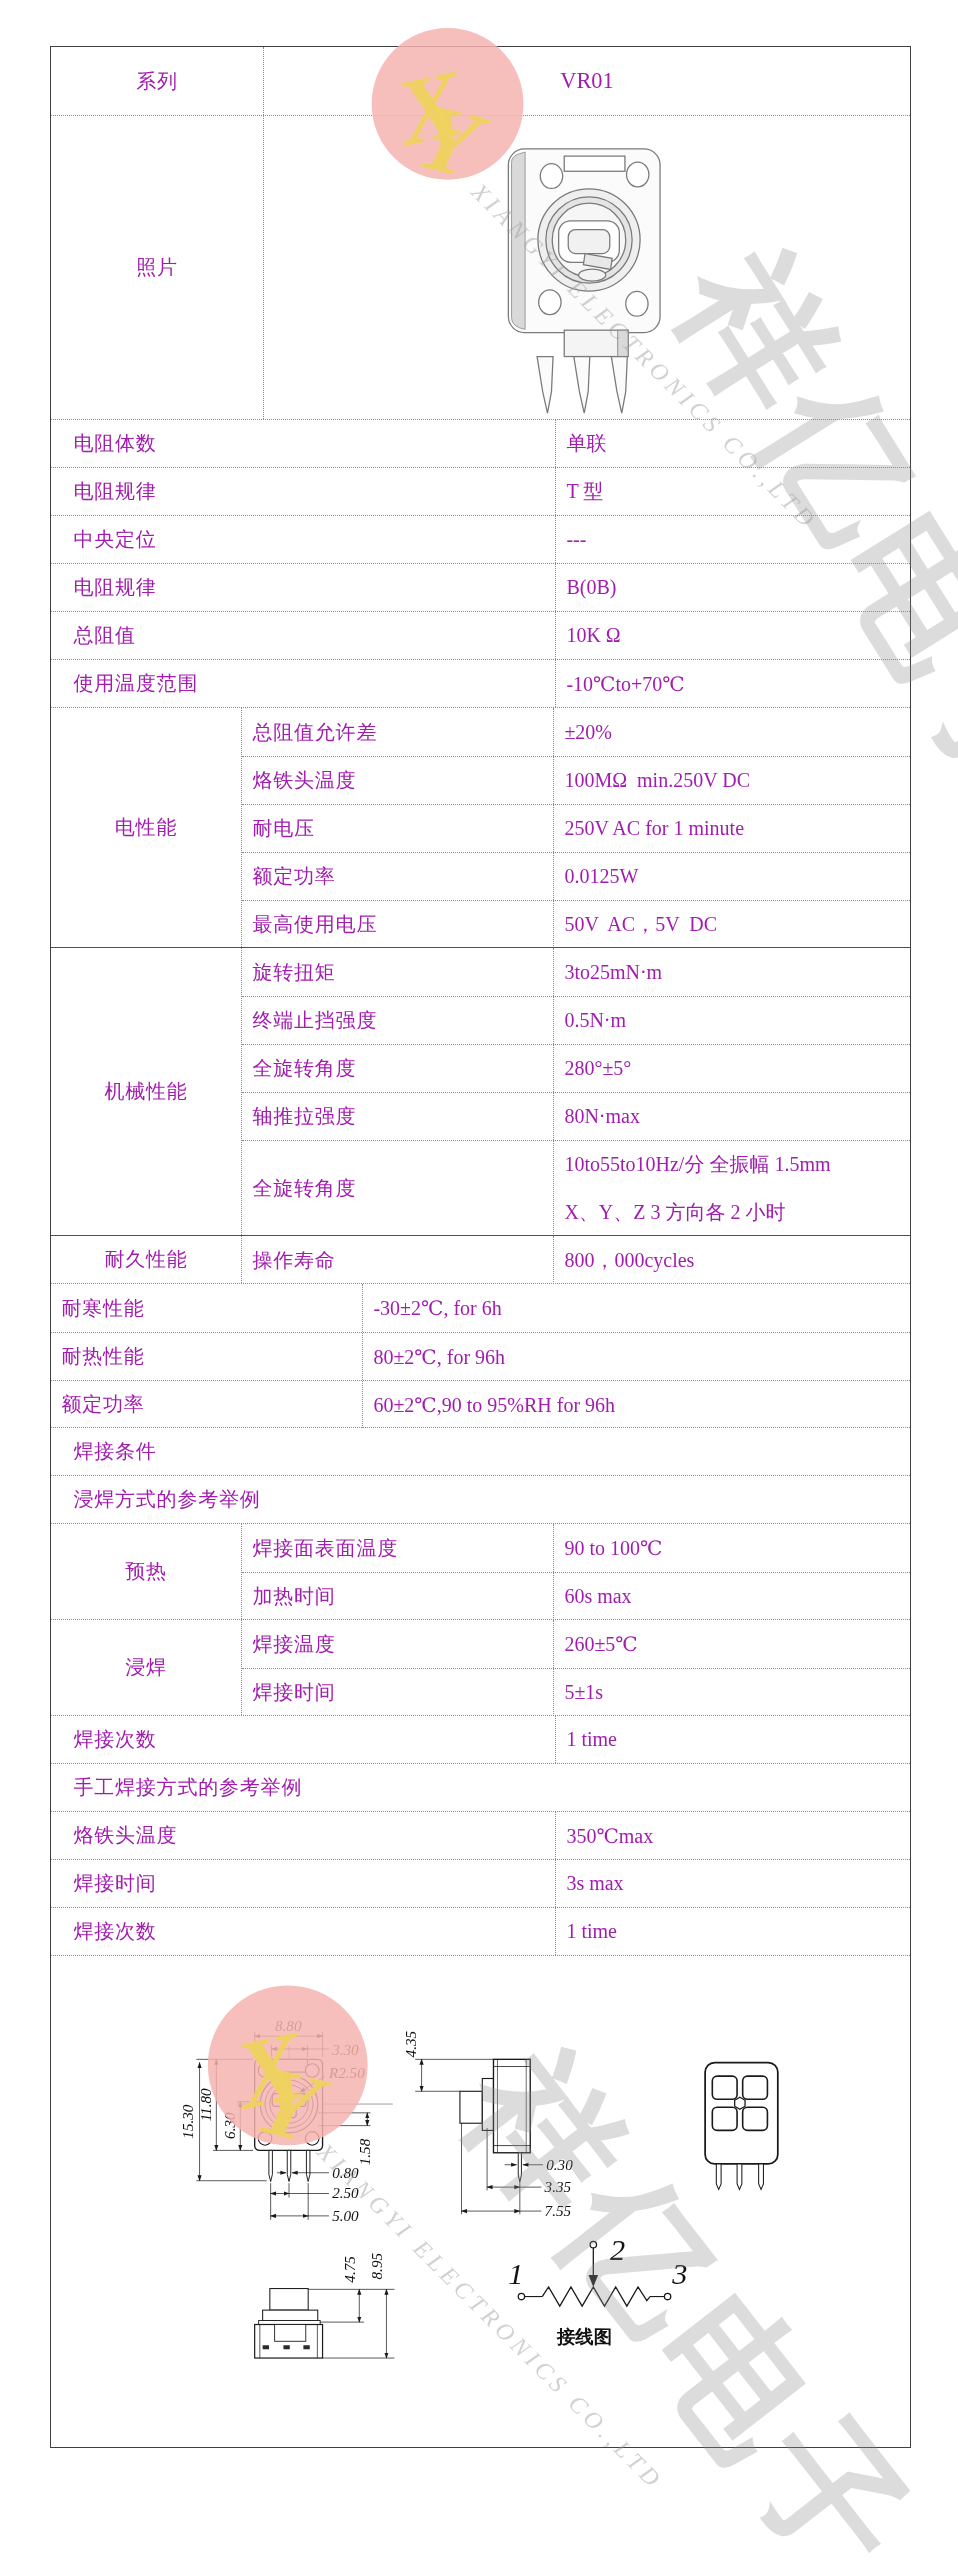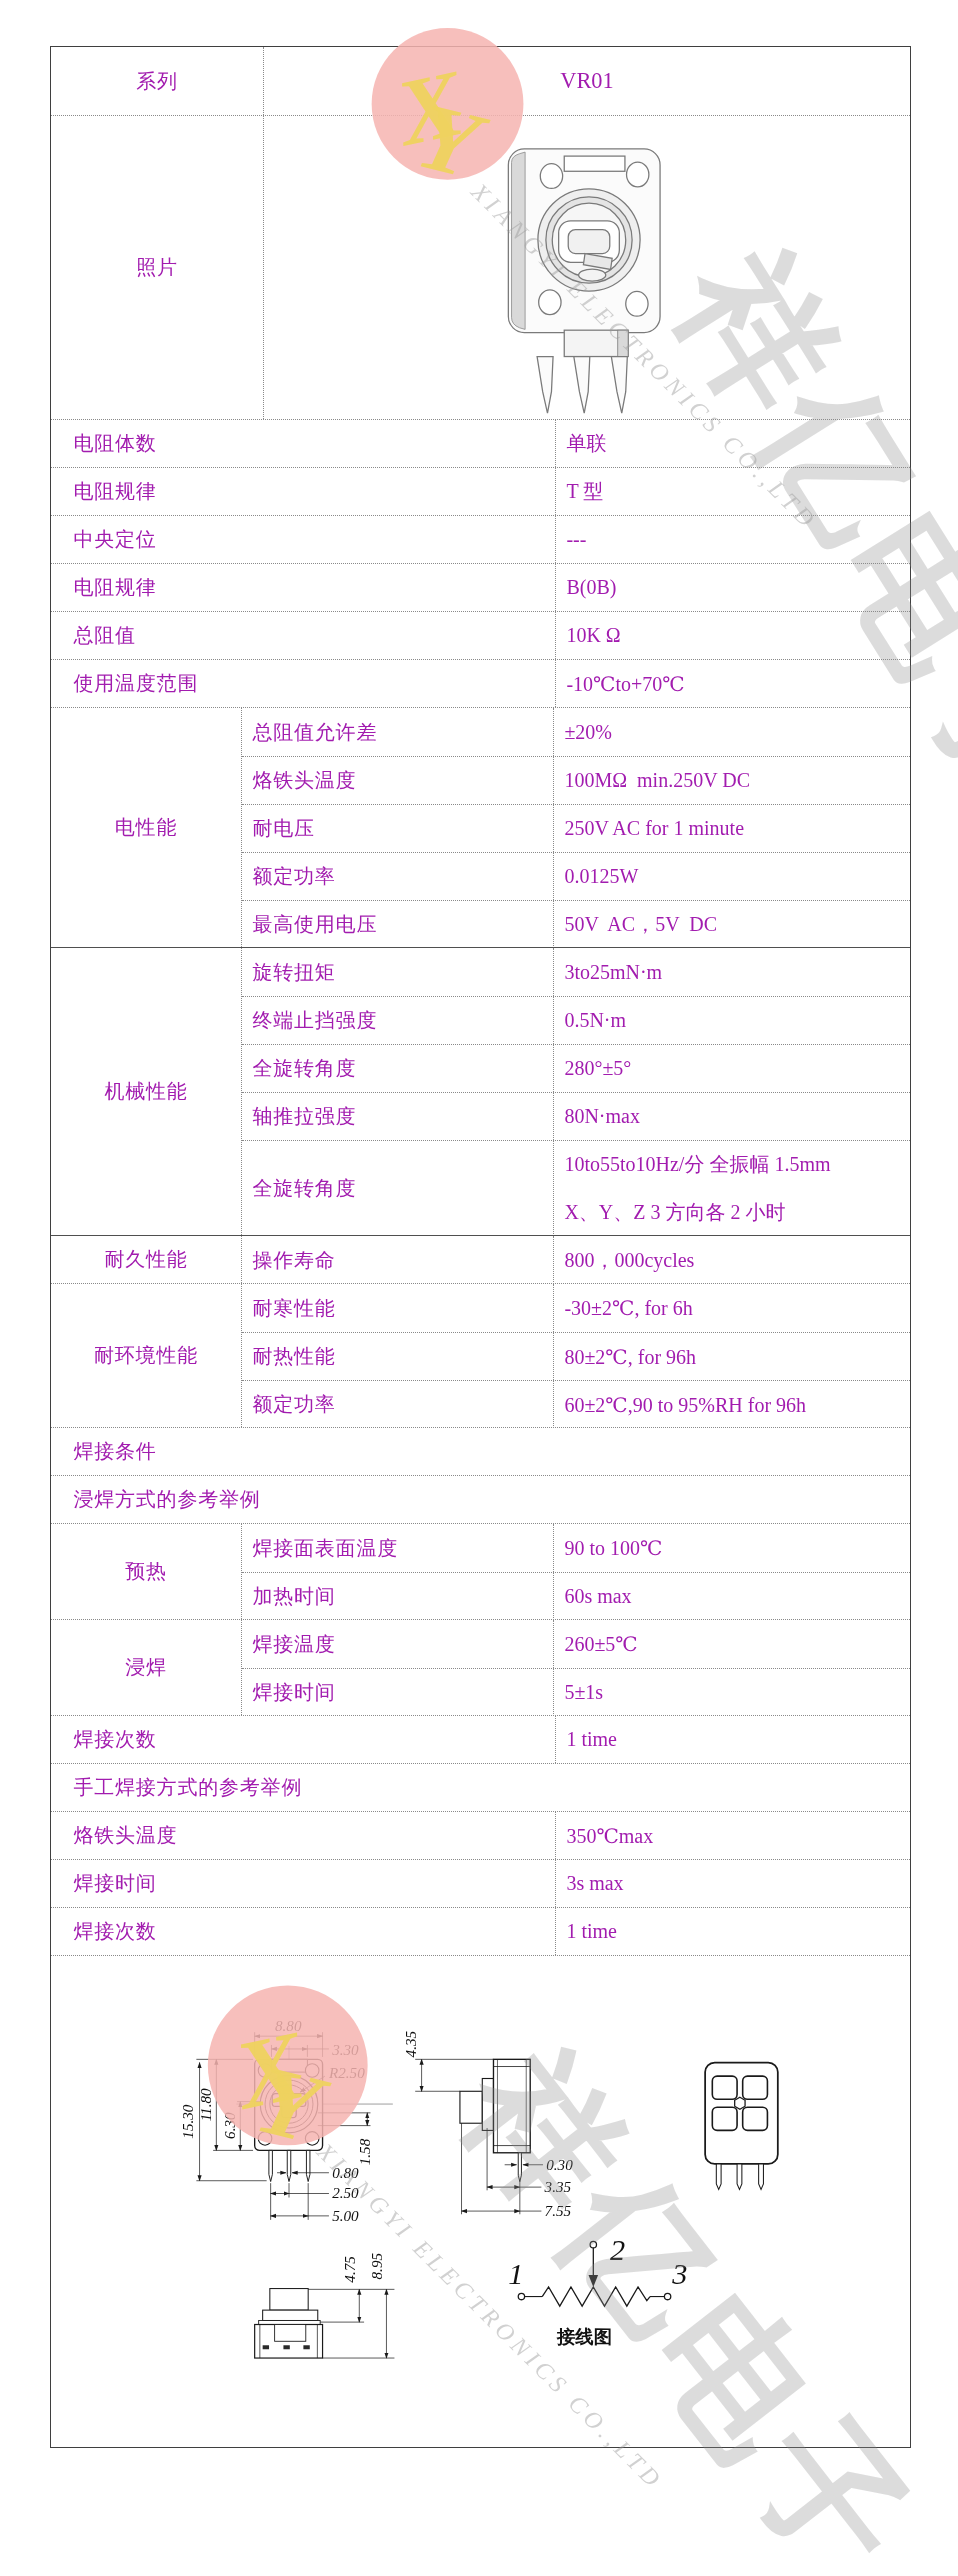--- a/index.html
+++ b/index.html
@@ -160,21 +160,20 @@
       <div class="gl">耐久性能</div>
       <div class="gcol">
         <div class="srow h60">
           <div class="sl">操作寿命</div>
           <div class="sval">800，000cycles</div>
         </div>
       </div>
     </div>
 
     <div class="row h180">
-      <div class="gl">耐环境性能</div>
       <div class="gcol">
         <div class="srow h60">
           <div class="sl">耐寒性能</div>
           <div class="sval">-30±2℃, for 6h</div>
         </div>
         <div class="srow h60">
           <div class="sl">耐热性能</div>
           <div class="sval">80±2℃, for 96h</div>
         </div>
         <div class="srow h60">

